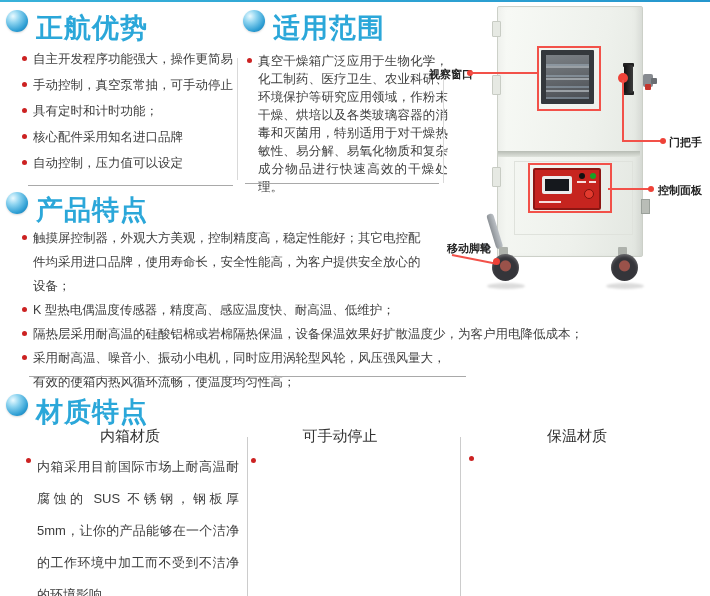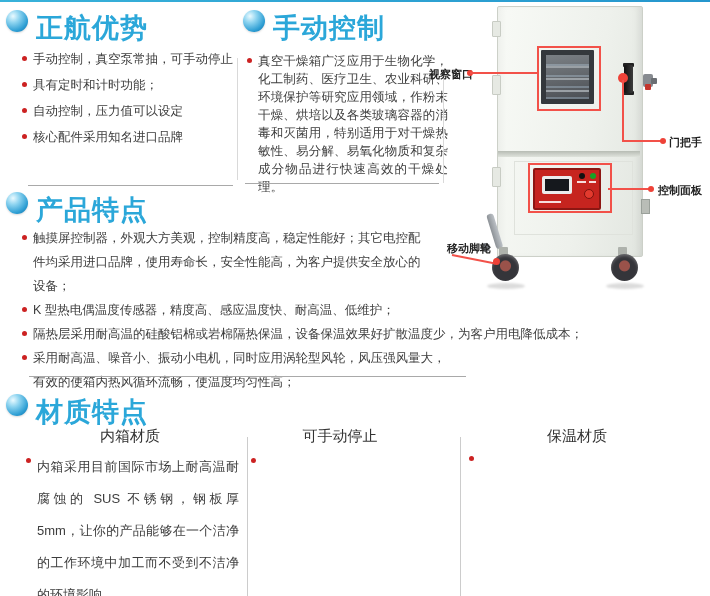--- a/index.html
+++ b/index.html
@@ -74,31 +74,32 @@
 <body>
 
 <div id="canvas">
   <div class="abs topline"></div>
 
   <div class="abs sec-head" style="left:6px;top:10px;">
     <span class="orb"></span>
     <span class="sec-title">正航优势</span>
   </div>
   <div class="abs" style="left:22px;top:46px;width:212px;">
+    <div class="adv-item"><span class="dot"></span><span>自主开发程序功能强大，操作更简易</span></div>
     <div class="adv-item"><span class="dot"></span><span>手动控制，真空泵常抽，可手动停止</span></div>
     <div class="adv-item"><span class="dot"></span><span>具有定时和计时功能；</span></div>
+    <div class="adv-item"><span class="dot"></span><span>核心配件采用知名进口品牌</span></div>
     <div class="adv-item"><span class="dot"></span><span>自动控制，压力值可以设定</span></div>
-    <div class="adv-item"><span class="dot"></span><span>核心配件采用知名进口品牌</span></div>
   </div>
   <div class="abs hsep" style="left:28px;top:185px;width:205px;"></div>
   <div class="abs vsep" style="left:237px;top:58px;height:122px;"></div>
 
   <div class="abs sec-head" style="left:243px;top:10px;">
     <span class="orb"></span>
-    <span class="sec-title">手动控制</span>
+    <span class="sec-title">适用范围</span>
   </div>
   <span class="dot abs" style="left:247px;top:58px;"></span>
   <div class="abs scope-par" style="left:258px;top:52px;width:190px;">真空干燥箱广泛应用于生物化学，化工制药、医疗卫生、农业科研、环境保护等研究应用领域，作粉末干燥、烘培以及各类玻璃容器的消毒和灭菌用，特别适用于对干燥热敏性、易分解、易氧化物质和复杂成分物品进行快速高效的干燥处理。</div>
   <div class="abs hsep" style="left:245px;top:183px;width:194px;"></div>
   <div class="abs vsep" style="left:443px;top:73px;height:110px;"></div>
 
   <div>
     <div class="abs cabinet"></div>
     <div class="abs hinge" style="top:21px;height:14px;"></div>
     <div class="abs hinge" style="top:75px;height:18px;"></div>

